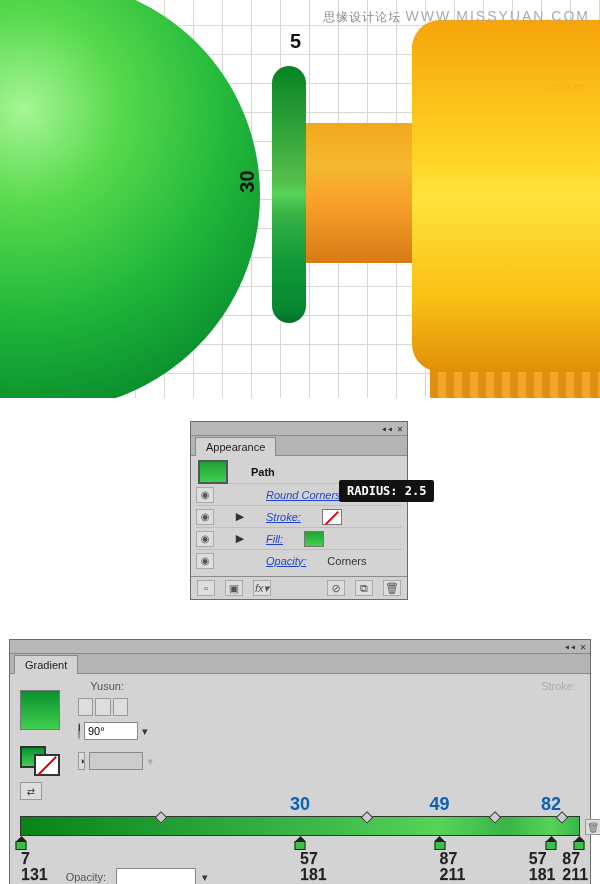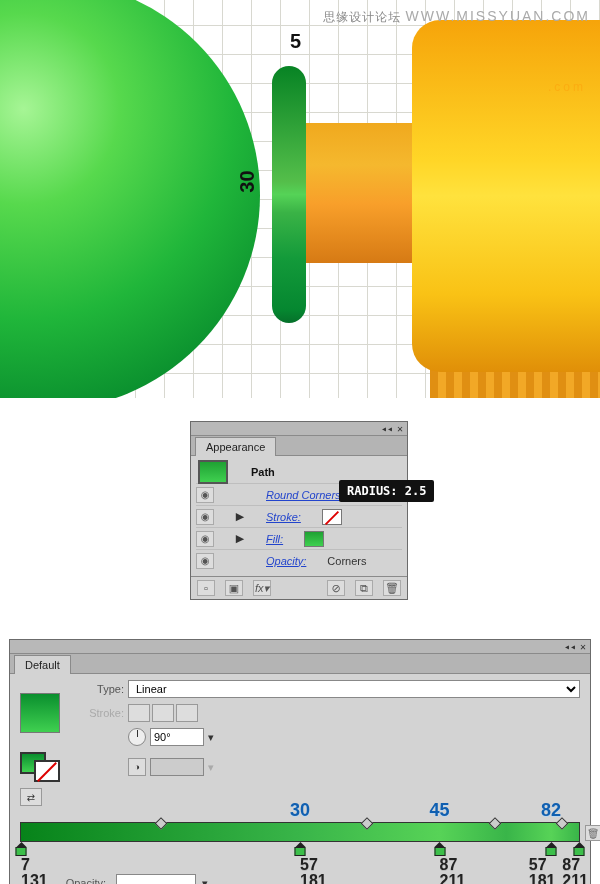--- a/index.html
+++ b/index.html
@@ -220,29 +220,26 @@
   </div>
 </div>
 <div class="tooltip" style="left:339px; top:480px;">RADIUS: 2.5</div>
 
 <div class="panel" id="gradient">
   <div class="flyout">
     <span>◂◂</span>
     <span>✕</span>
   </div>
   <div class="tabbar">
-    <div class="tab">Default</div>
+    <div class="tab">Gradient</div>
   </div>
   <div class="grad-body">
     <div class="grad-preview"></div>
 
-    <span class="gp-label">Type:</span>
-    <select class="gp">
-      <option>Linear</option>
-    </select>
+    <span class="gp-label">Yusun:</span>
 
     <span class="gp-label" style="color:#aaa">Stroke:</span>
     <div class="stroke-btns">
       <div class="sbtn"></div>
       <div class="sbtn"></div>
       <div class="sbtn"></div>
     </div>
 
     <span></span>
     <div class="angle-row">
@@ -289,21 +286,21 @@
       <div class="stop" style="left:95%">
           <div class="pt"></div>
           <div class="box"></div>
         </div>
       <div class="stop" style="left:100%">
           <div class="pt"></div>
           <div class="box"></div>
         </div>
 
       <div class="stop-loc" style="left:50%">30</div>
-      <div class="stop-loc" style="left:75%">45</div>
+      <div class="stop-loc" style="left:75%">49</div>
       <div class="stop-loc" style="left:95%">82</div>
 
       <div class="stop-rgb" style="left:0%; white-space:pre">7
 131
 24</div>
       <div class="stop-rgb" style="left:50%; white-space:pre">57
 181
 74</div>
       <div class="stop-rgb" style="left:75%; white-space:pre">87
 211

